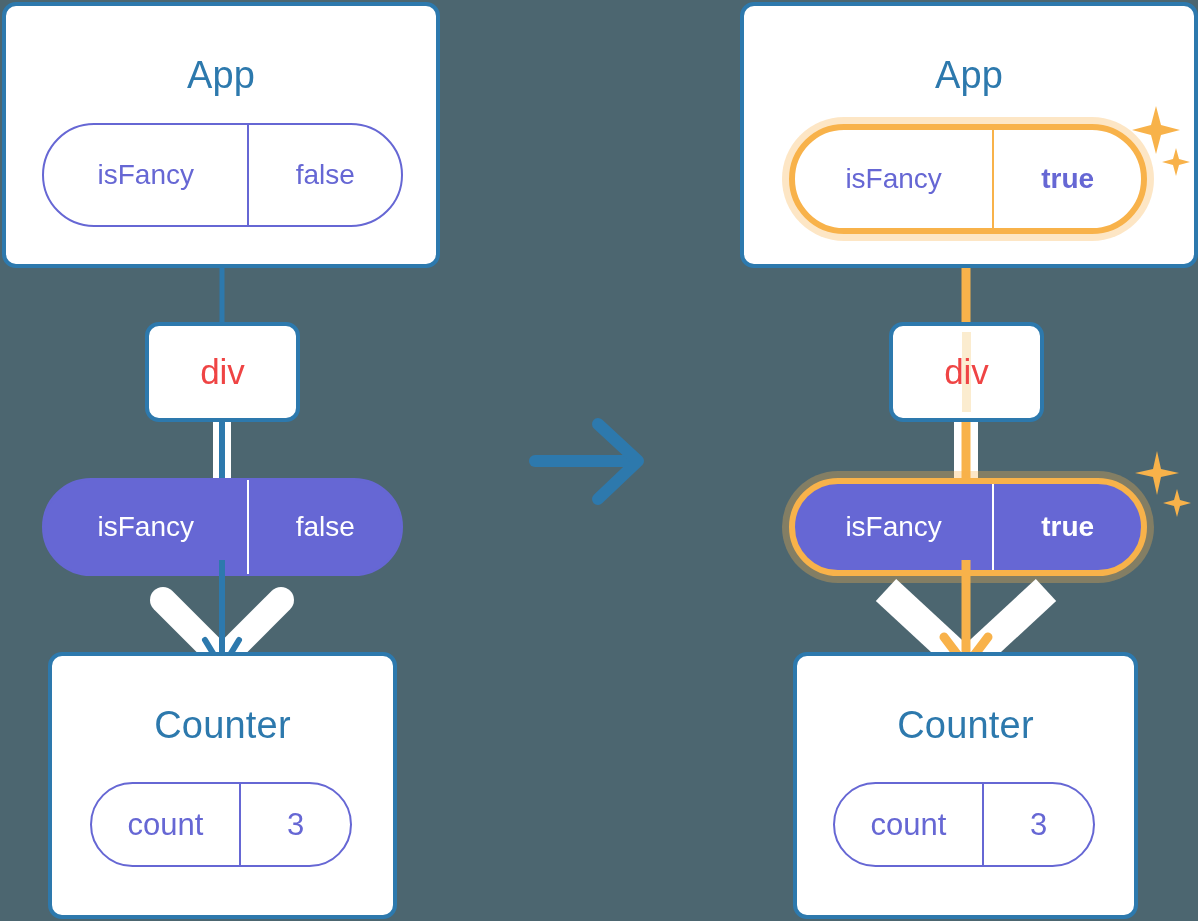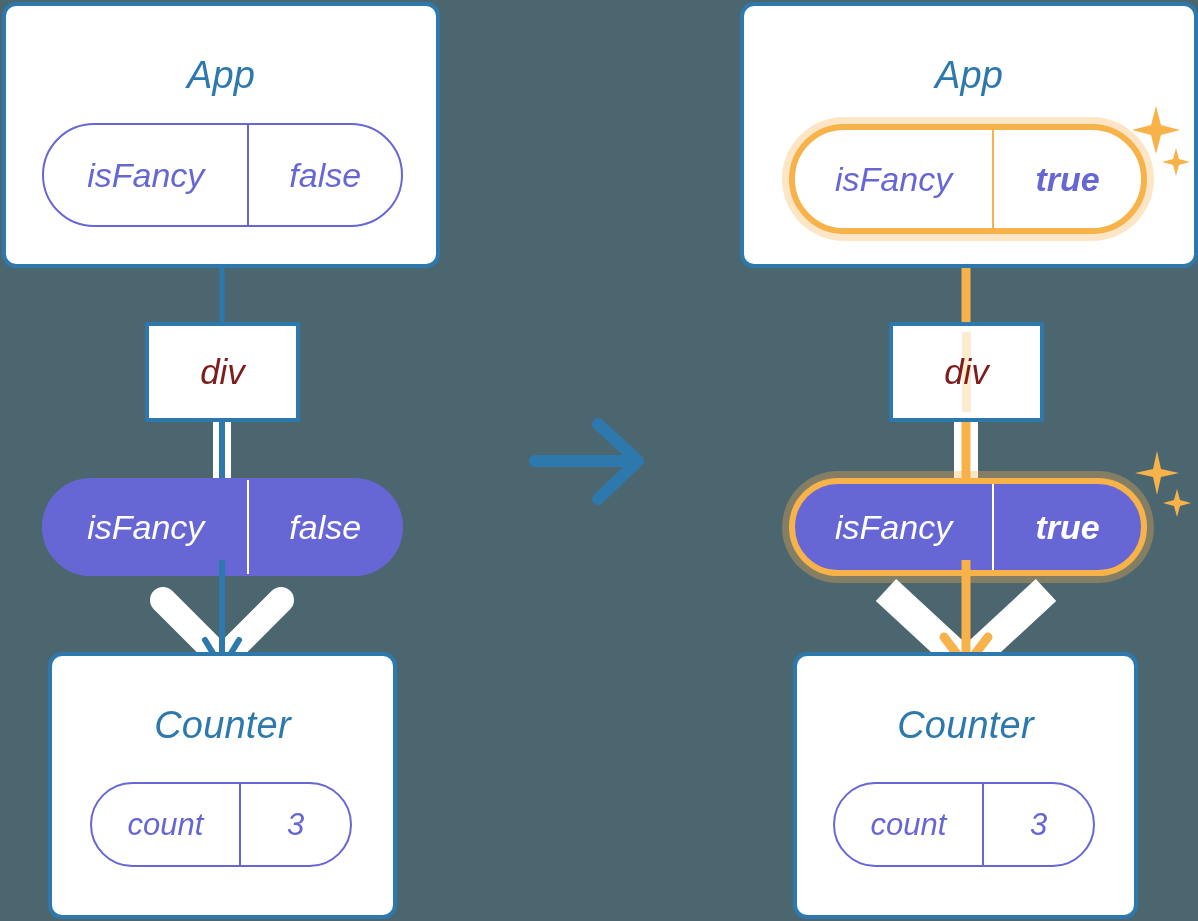--- a/index.html
+++ b/index.html
@@ -11,21 +11,20 @@
     width: 1198px;
     height: 921px;
     font-family: "Liberation Sans", sans-serif;
     overflow: hidden;
   }
   #stage {
     position: relative;
     width: 1198px;
     height: 921px;
     background: #4c6670;
-    font-style: italic;
   }
   .svg-layer {
     position: absolute;
     inset: 0;
     width: 1198px;
     height: 921px;
   }
   
   .card {
     position: absolute;
@@ -40,45 +39,45 @@
     right: 0;
     text-align: center;
     color: #2d79ad;
     font-size: 38px;
     letter-spacing: 0.2px;
   }
   .divbox {
     position: absolute;
     background: #ffffff;
     border: 4px solid #2d79ad;
-    border-radius: 2px;
+    border-radius: 14px;
     box-sizing: border-box;
     display: flex;
     align-items: center;
     justify-content: center;
-    color: #7f1d1d;
+    color: #ef4444;
     font-size: 35px;
     text-align: right;
   }
   .divbox span { position: relative; z-index: 3; }
 
   
   .pill {
     position: absolute;
     box-sizing: border-box;
     display: flex;
     align-items: stretch;
     border-radius: 999px;
     overflow: hidden;
   }
   .pill .cell {
     display: flex;
     align-items: center;
     justify-content: center;
-    font-size: 34px;
+    font-size: 28px;
     box-sizing: border-box;
   }
   .pill .cell.key { flex: 0 0 57%; }
   .pill .cell.val { flex: 1 1 auto; text-align: right; }
 
   
   .pill.outline {
     background: #ffffff;
     border: 2.5px solid #6667d4;
   }

